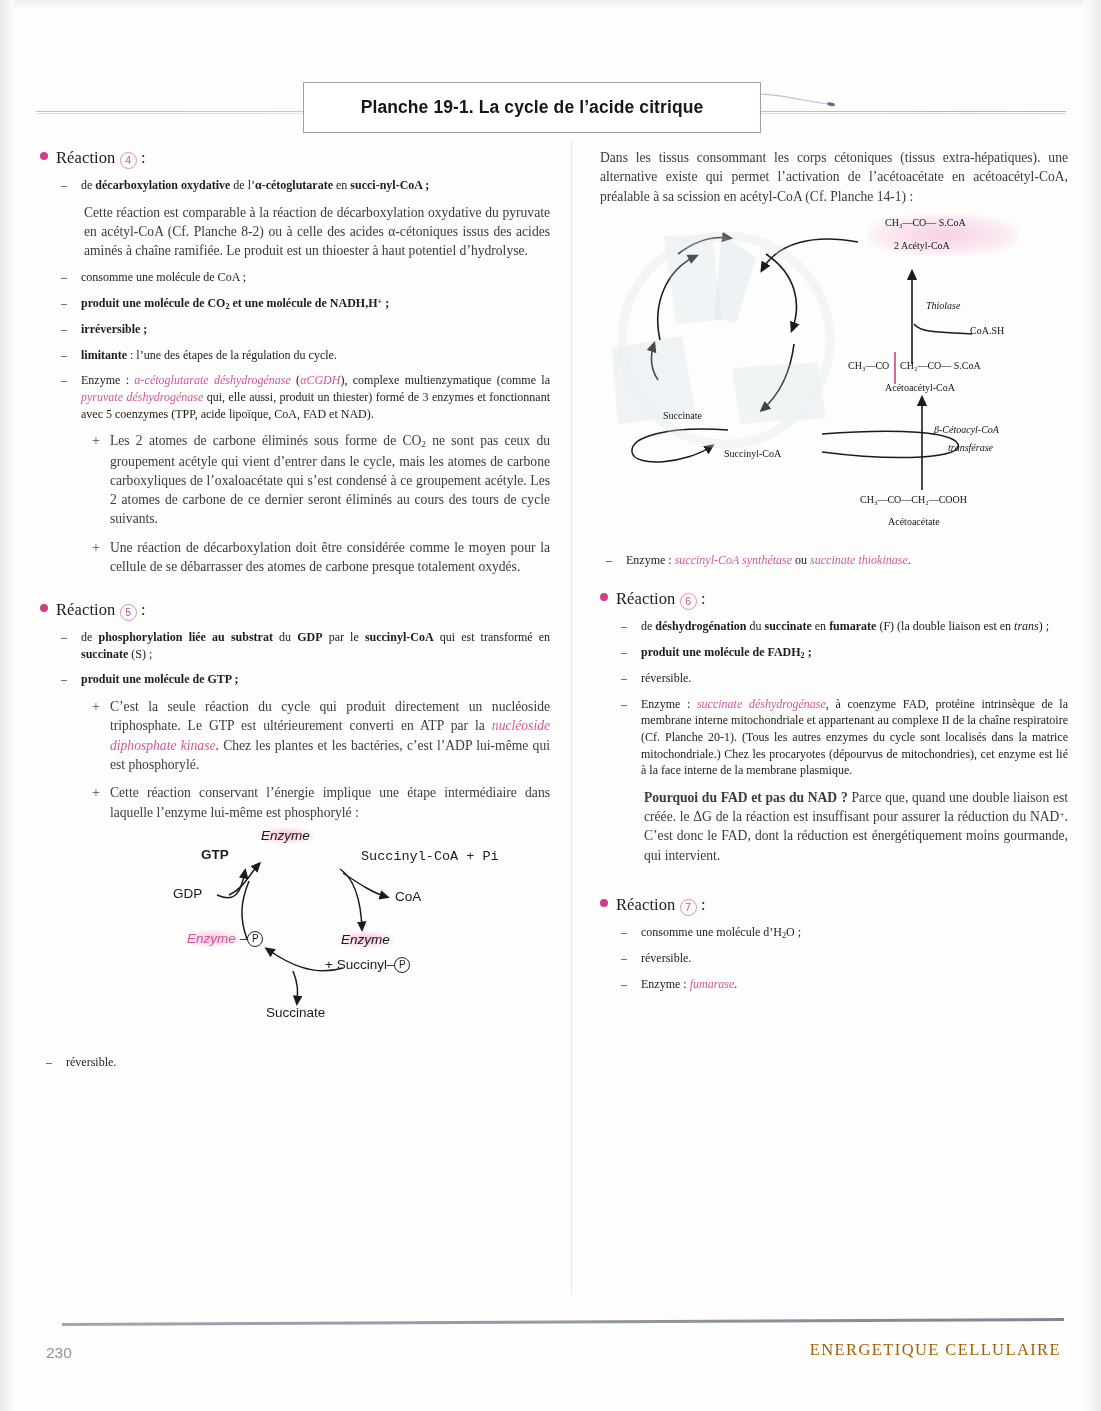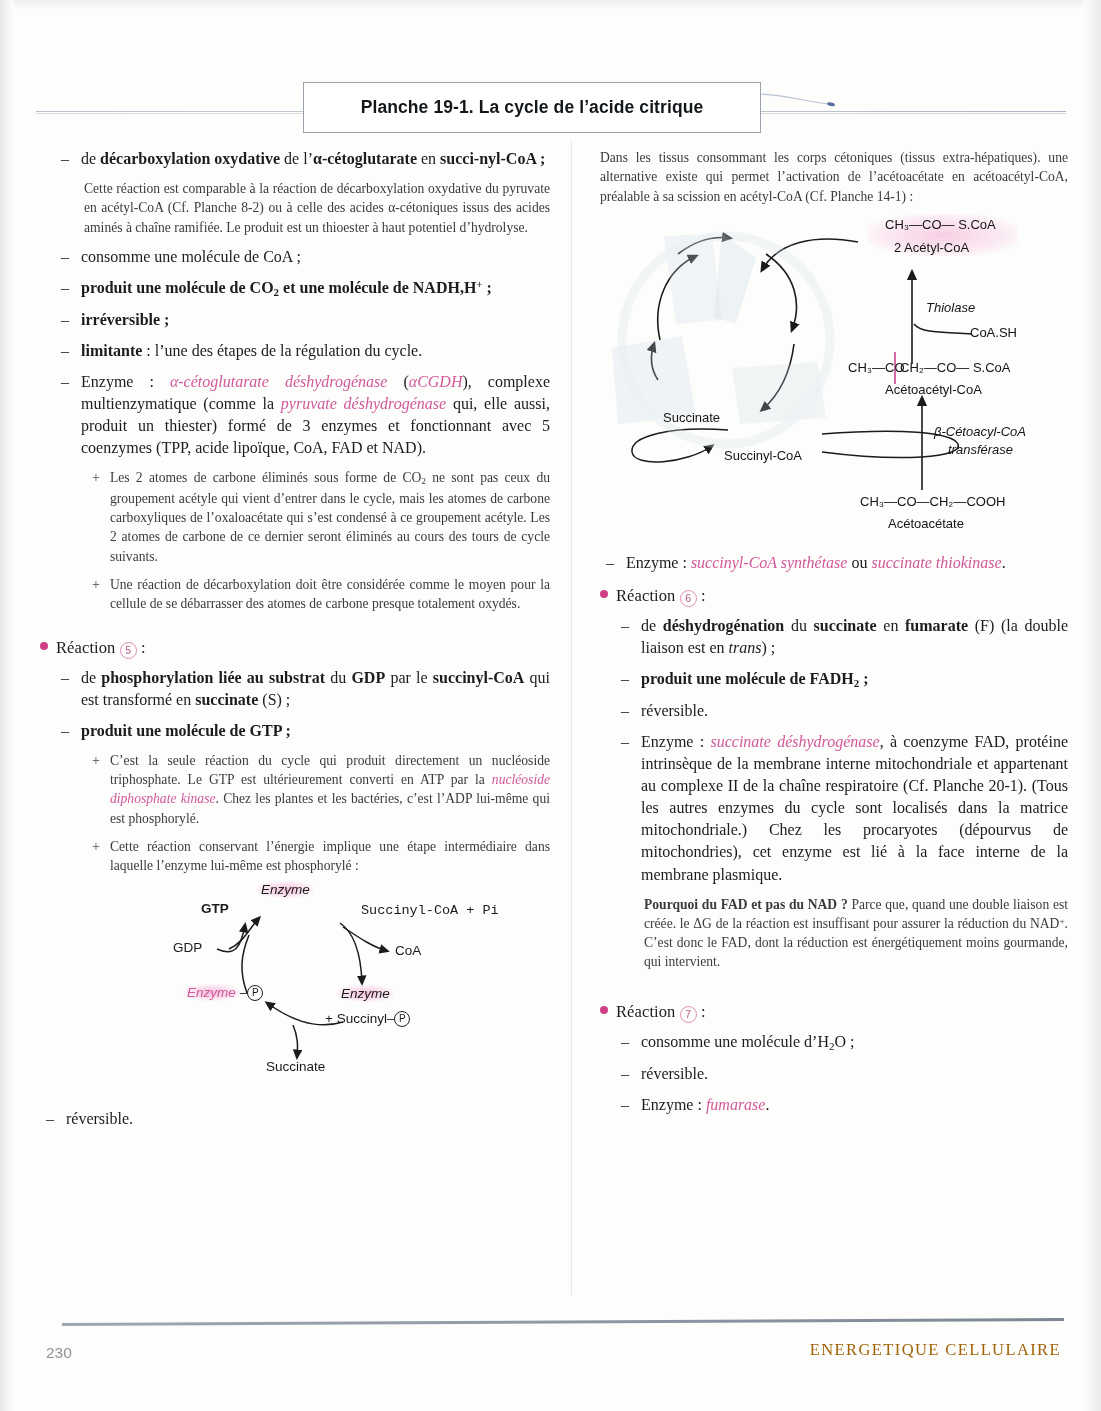--- a/index.html
+++ b/index.html
@@ -54,21 +54,21 @@
     display:inline-block;width:15px;height:15px;line-height:14px;
     border:1px solid #e08cb8;border-radius:50%;
     font-size:10.5px;text-align:center;color:#b4598d;
     font-family:"Liberation Sans",sans-serif;
     transform:translateY(1px);
   }
 
   ul.dashlist{list-style:none;margin:0;padding:0;}
   ul.dashlist > li{
     position:relative;padding-left:26px;margin:0 0 9px 0;
-    font-size:16px;line-height:1.38;text-align:justify;
+    font-size:12px;line-height:1.38;text-align:justify;
   }
   ul.dashlist > li::before{
     content:"–";position:absolute;left:6px;top:0;color:#2a2a2a;
   }
   ul.dashlist > li.indent{margin-left:15px;}
 
   .note{
     font-size:13.6px;line-height:1.42;color:#3b3b3b;
     margin:6px 0 9px 28px;text-align:justify;
   }
@@ -101,22 +101,22 @@
   .circP{
     display:inline-block;width:14px;height:14px;line-height:13px;
     border:1.1px solid #222;border-radius:50%;text-align:center;
     font-size:10px;font-family:"Liberation Sans",sans-serif;
     vertical-align:middle;
   }
 
   
   .keto-figure{position:relative;width:468px;height:330px;margin:4px 0 0 0;}
   .keto-figure .lab{
-    position:absolute;font-family:Liberation Sans, sans-serif;
-    font-size:13px;white-space:nowrap;color:#141414;
+    position:absolute;font-family:Liberation Serif, serif;
+    font-size:10px;white-space:nowrap;color:#141414;
   }
   .acetylbox{
     position:absolute;left:268px;top:2px;width:150px;height:42px;
     background:radial-gradient(ellipse at center, rgba(247,202,226,.9) 0%, rgba(250,222,237,.55) 60%, rgba(255,255,255,0) 80%);
     border-radius:8px;
   }
   .ghost{
     position:absolute;left:4px;top:16px;width:250px;height:230px;
     opacity:.5;
   }
@@ -165,20 +165,26 @@
     <ellipse cx="74" cy="12.3" rx="4" ry="1.8" fill="#5a6ca0" transform="rotate(10 74 12.3)"></ellipse>
   </svg>
   <div class="title-box">
     <span class="t">Planche 19-1. La cycle de l’acide citrique</span>
   </div>
 
   <div class="col-divider"></div>
 
   <div class="col col-left">
 
+    <div class="reaction-head">
+      <span class="bullet-dot"></span>
+      <span><span>Réaction</span>
+      <span class="circled">4</span>
+      <span>:</span></span>
+    </div>
 
     <ul class="dashlist">
       <li class="indent"><span>de </span><b>décarboxylation oxydative</b><span> de l’</span><b>α-cétoglutarate</b><span> en </span><b>succi-nyl-CoA</b><b> ;</b></li>
     </ul>
     <p class="note tight">Cette réaction est comparable à la réaction de décarboxylation oxydative du pyruvate en acétyl-CoA (Cf. Planche 8-2) ou à celle des acides α-cétoniques issus des acides aminés à chaîne ramifiée. Le produit est un thioester à haut potentiel d’hydrolyse.</p>
 
     <ul class="dashlist">
       <li class="indent">consomme une molécule de CoA ;</li>
       <li class="indent"><b><span>produit une molécule de CO</span><sub>2</sub><span> et une molécule de NADH,H</span><sup>+</sup><span> ;</span></b></li>
       <li class="indent"><b>irréversible</b><b> ;</b></li>
@@ -307,21 +313,21 @@
       <span class="lab" style="left:288px;top:304px;">Acétoacétate</span>
 
       <span class="lab" style="left:63px;top:198px;">Succinate</span>
       <span class="lab" style="left:124px;top:236px;">Succinyl-CoA</span>
     </div>
 
     <ul class="dashlist" style="margin-top:10px">
       <li><span>Enzyme : </span><span class="pink-i">succinyl-CoA synthétase</span><span> ou </span><span class="pink-i">succinate thiokinase</span><span>.</span></li>
     </ul>
 
-    <div class="reaction-head" style="margin-top:12px">
+    <div class="reaction-head" style="margin-top:21px">
       <span class="bullet-dot"></span>
       <span><span>Réaction</span>
       <span class="circled">6</span>
       <span>:</span></span>
     </div>
 
     <ul class="dashlist">
       <li class="indent"><span>de </span><b>déshydrogénation</b><span> du </span><b>succinate</b><span> en </span><b>fumarate</b><span> (F) (la double liaison est en </span><span class="ital">trans</span><span>) ;</span></li>
       <li class="indent"><b><span>produit une molécule de FADH</span><sub>2</sub><span> ;</span></b></li>
       <li class="indent">réversible.</li>

